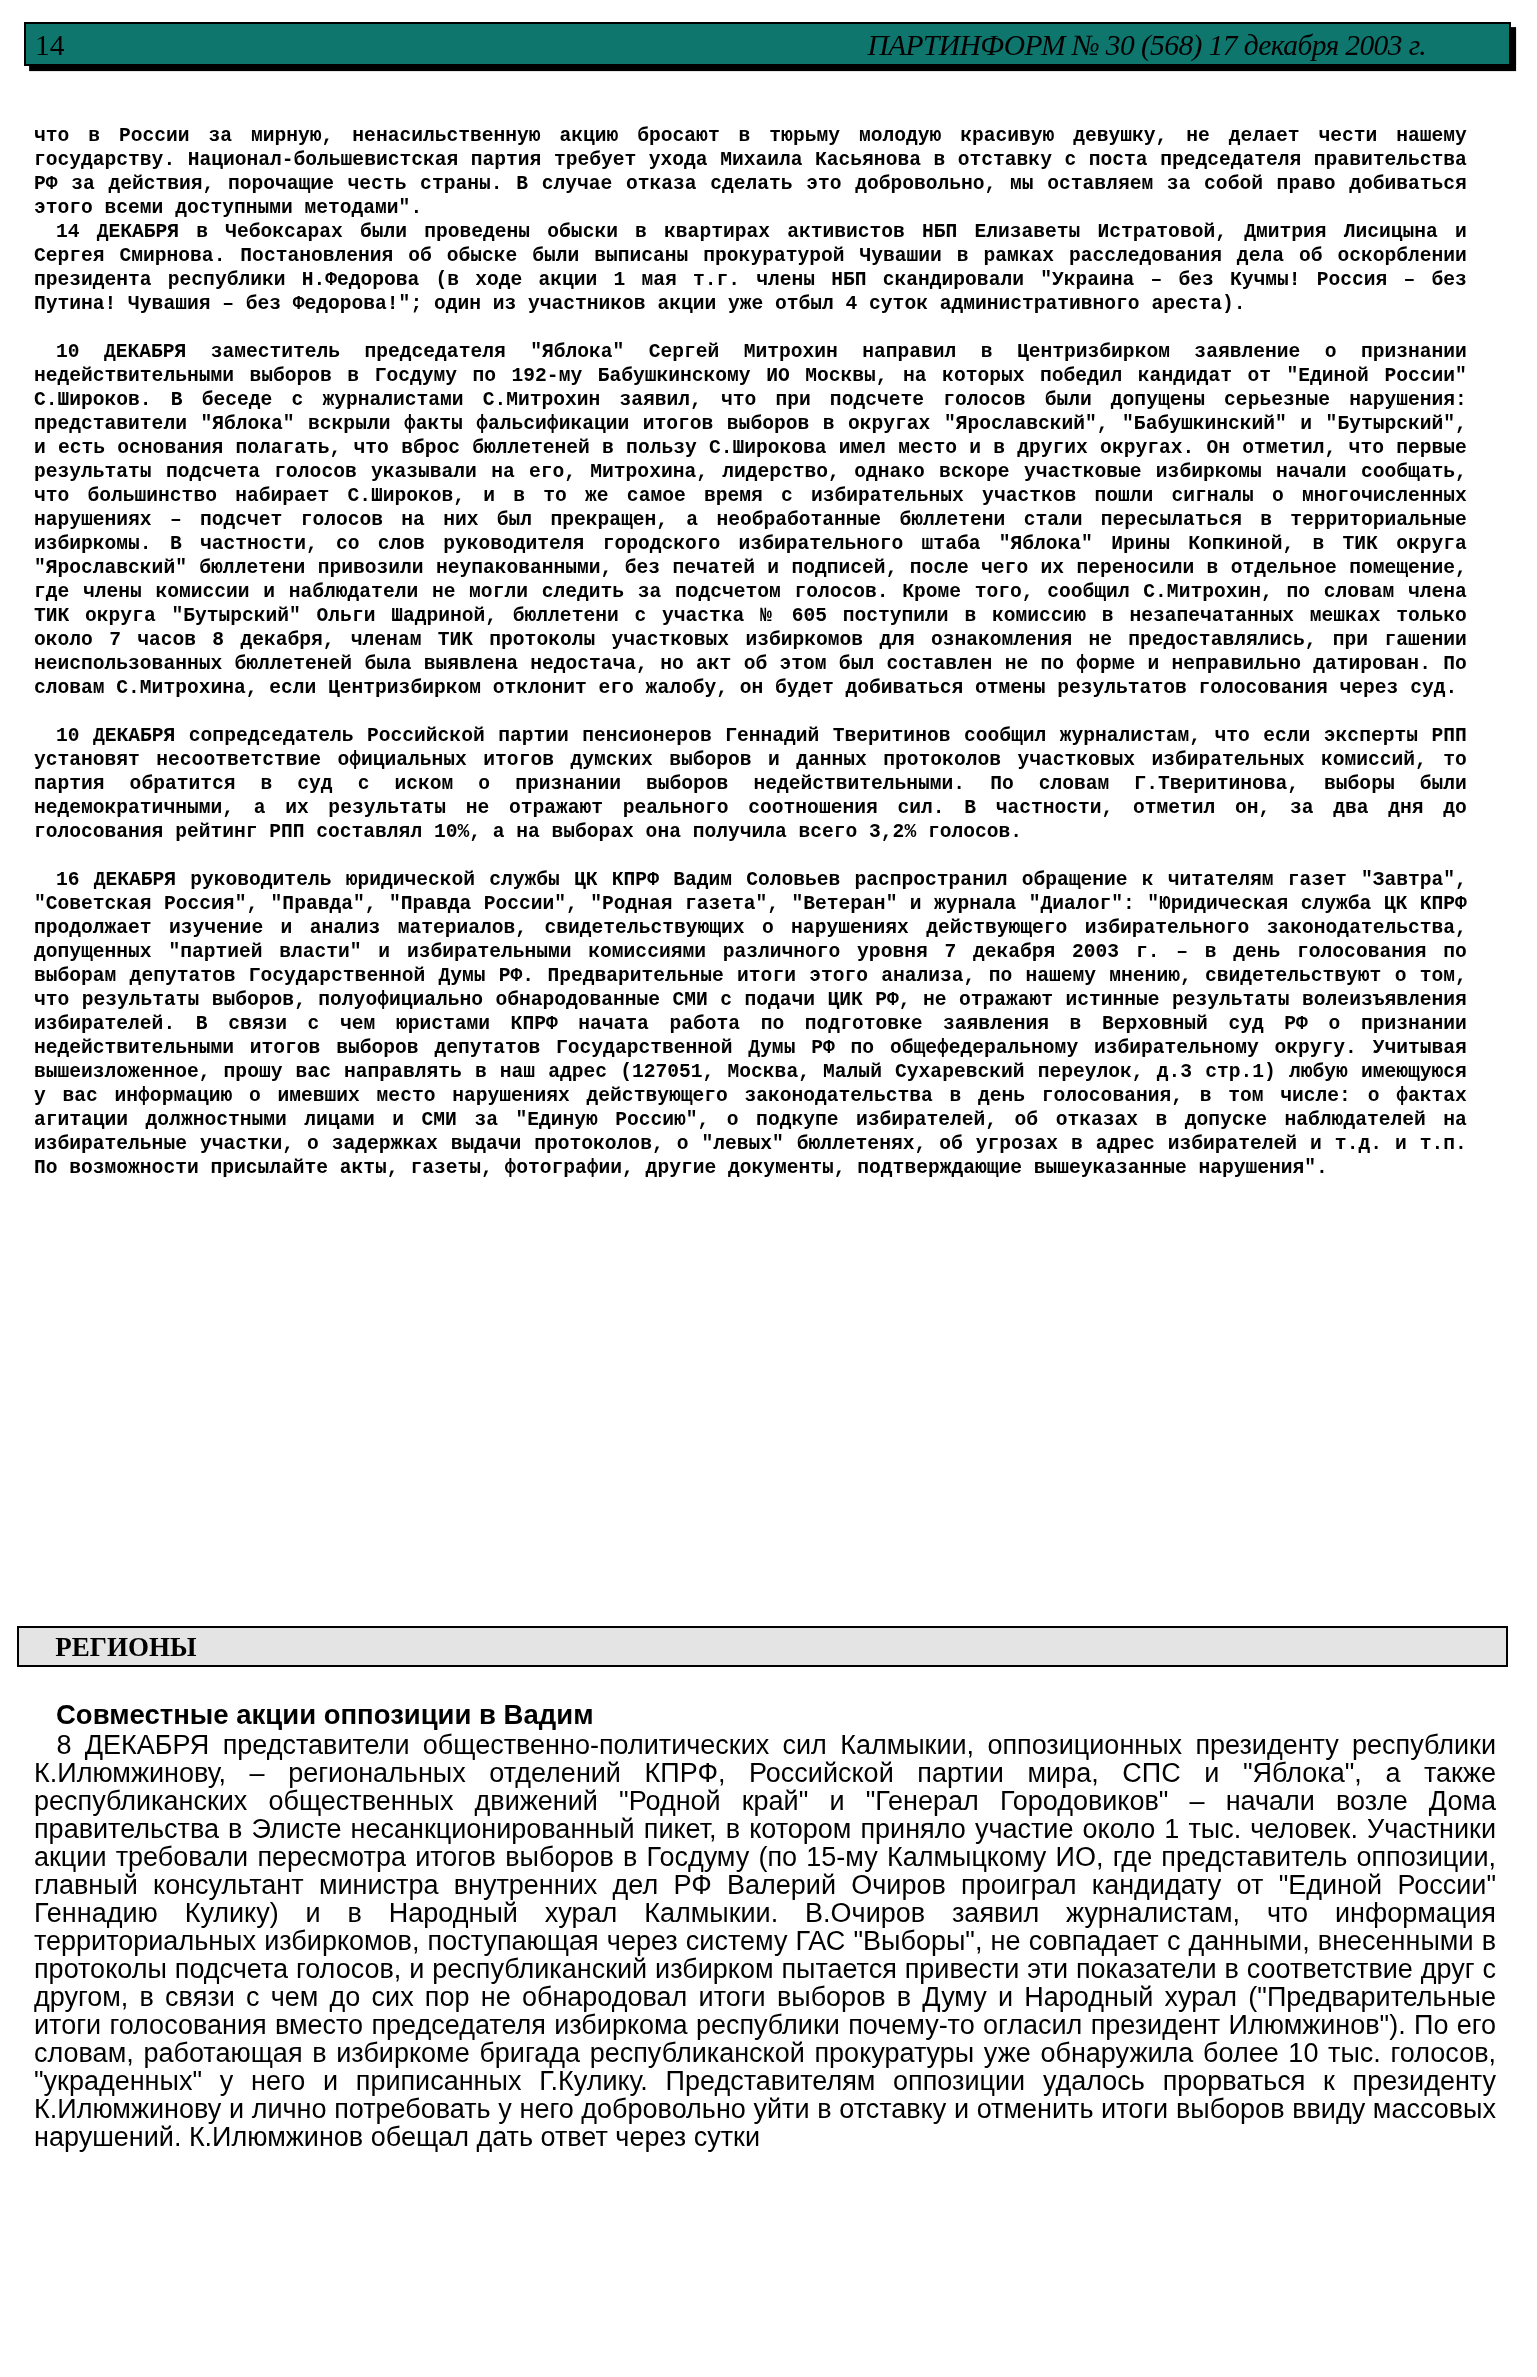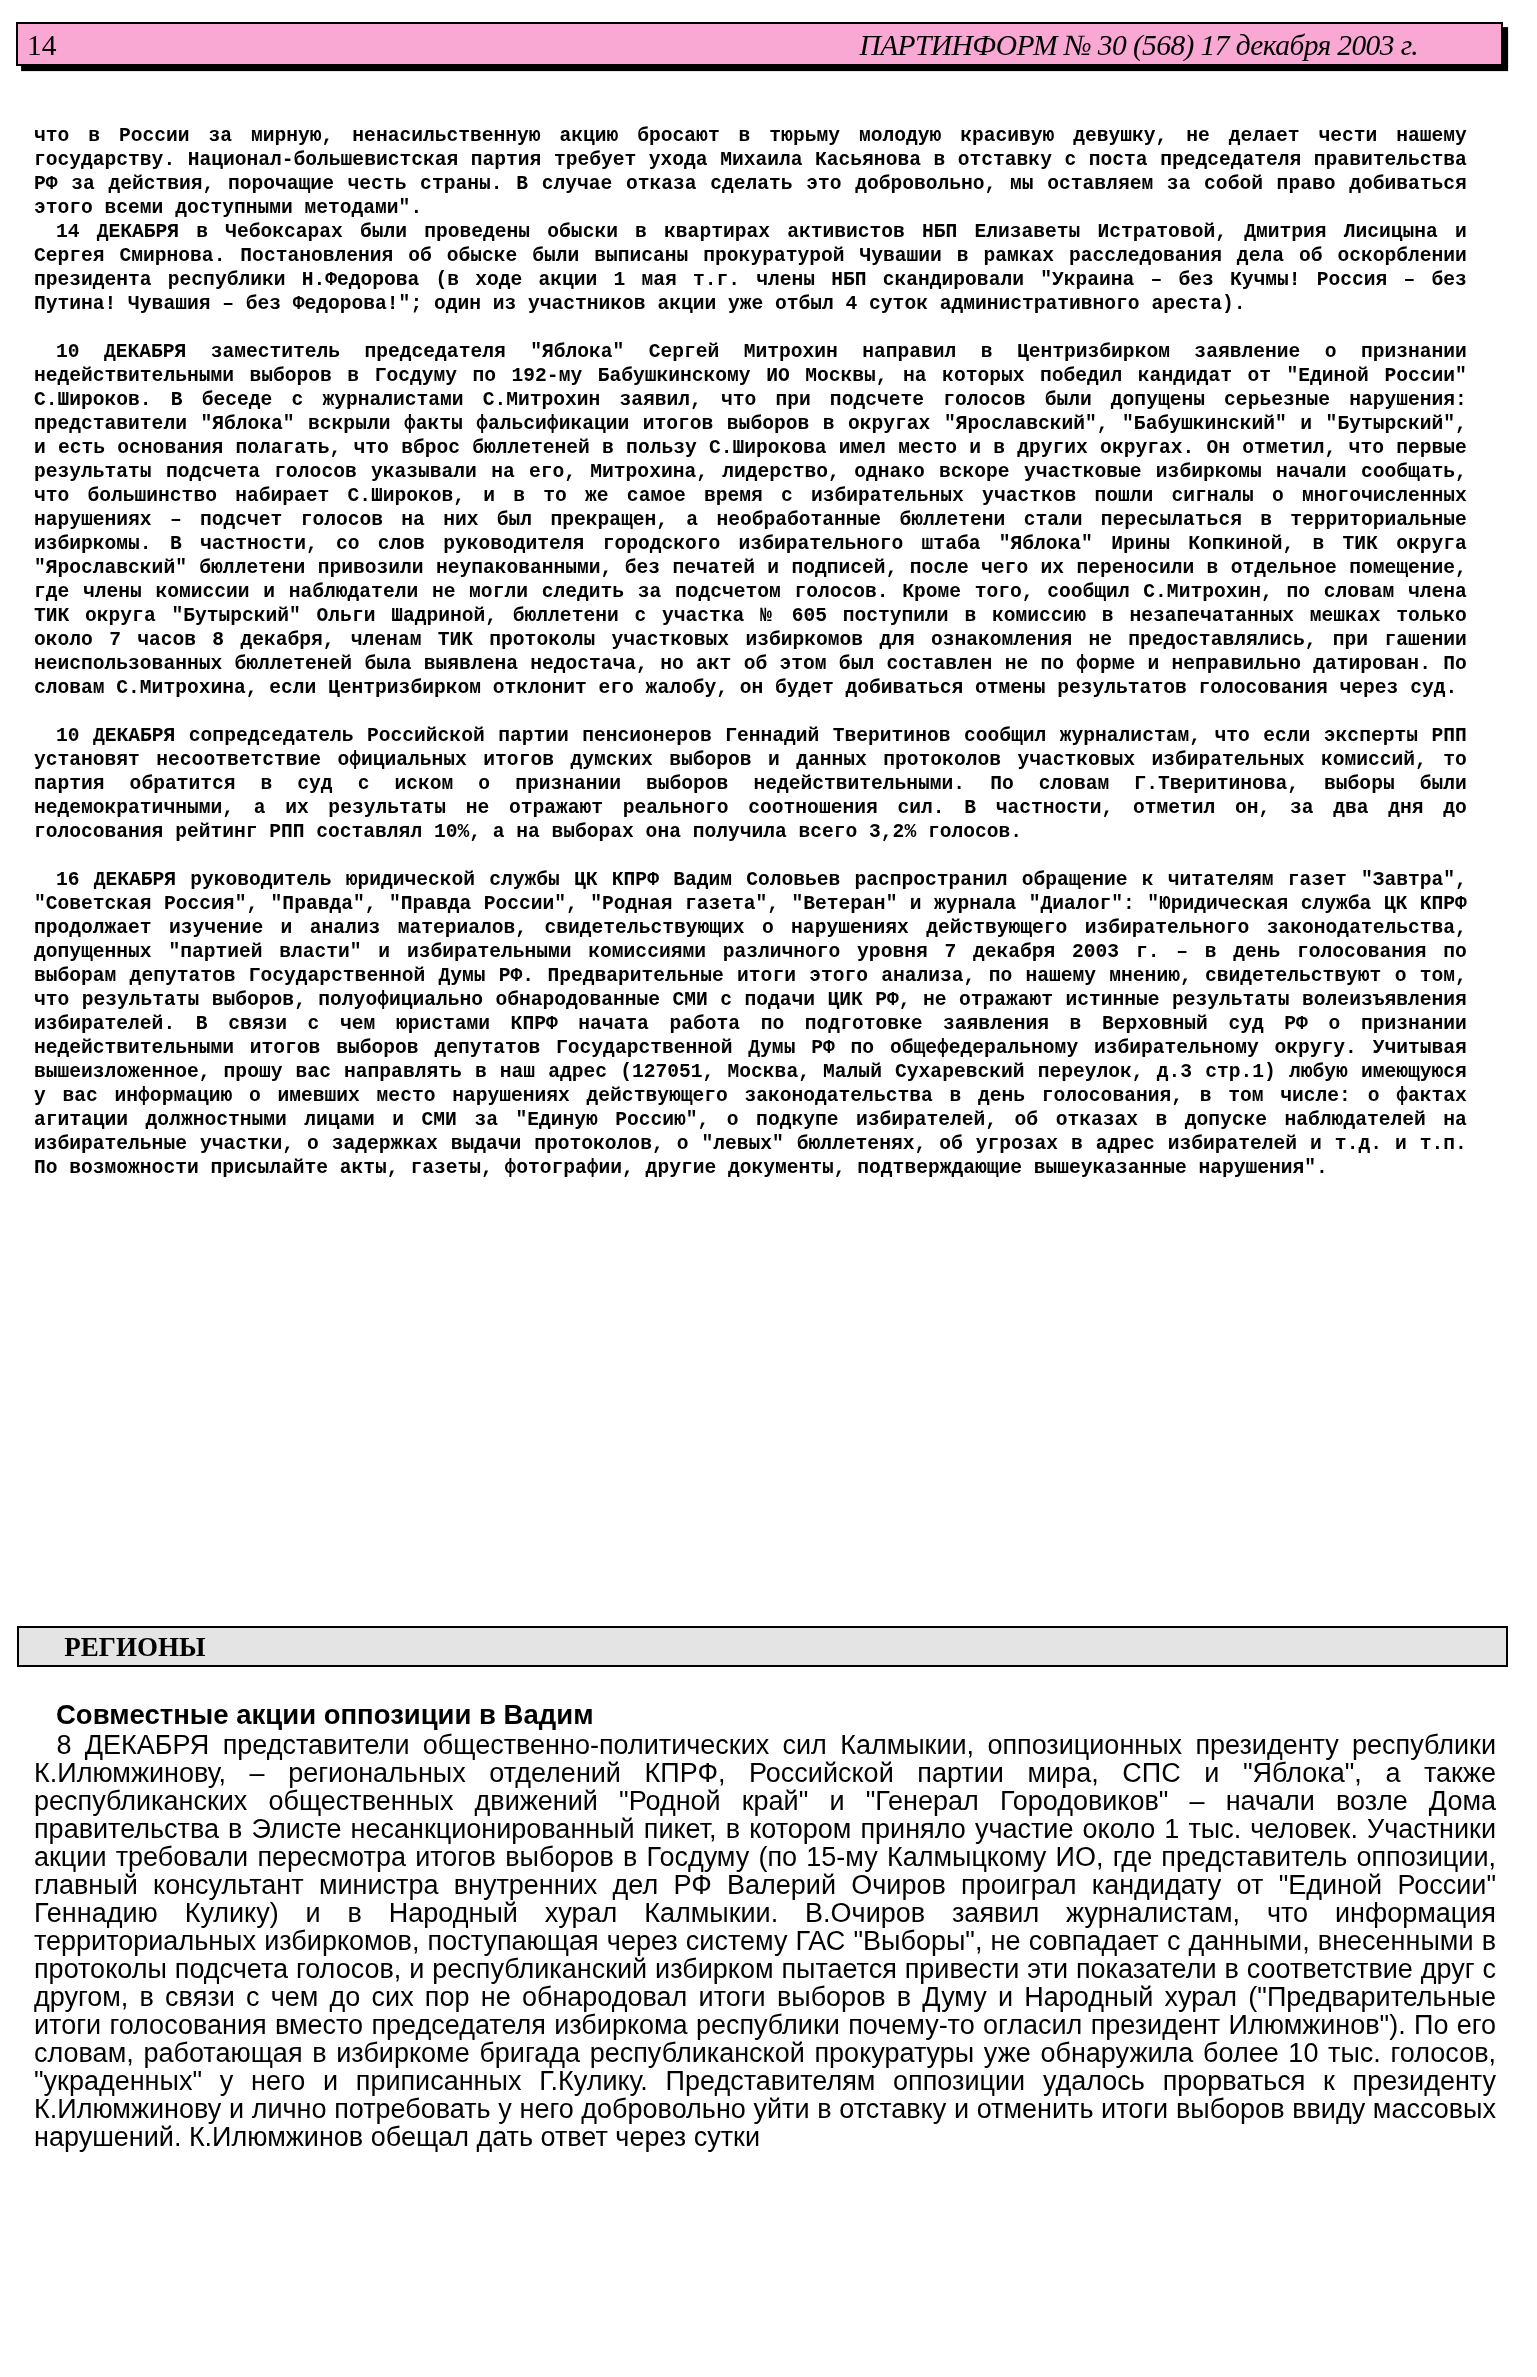--- a/index.html
+++ b/index.html
@@ -1,39 +1,39 @@
 <!DOCTYPE html>
 <html style="font-size:10.2px"><head>
 <meta charset="utf-8">
 <style>
   html, body { margin: 0; padding: 0; background: #ffffff; }
   body { width: 1537px; height: 2377px; position: relative; overflow: hidden; color: #000; }
   .header-box {
-    position: absolute; left: 16px; top: 22.4px; width: 1483px; height: 40px;
-    border: 2.6px solid #000; background: #f9a8d4;
+    position: absolute; left: 24px; top: 22.4px; width: 1483px; height: 40px;
+    border: 2.6px solid #000; background: #0f766e;
     box-shadow: 5.1px 5.1px 0 #000;
     font-family: "Liberation Serif", "DejaVu Serif", serif;
   }
   .page-num { position: absolute; left: 9px; top: 3.8px; font-size: 29.5px; line-height: 35px; }
   .issue { position: absolute; right: 83px; top: 3.8px; font-size: 29.5px; line-height: 35px; font-style: italic; letter-spacing: -0.6px; }
   .article {
     position: absolute; left: 34px; width: 1462px;
     font-family: Liberation Mono, monospace;
     text-align: justify;
   }
   .bold-block { font-weight: bold; font-size: 20px; line-height: 24px; transform: scaleX(0.98); transform-origin: left top; }
   .bold-block p { margin: 0; text-indent: 22.4px; text-align: justify; }
   .bold-block p.cont { text-indent: 0; }
   .bold-block p.gap { margin-top: 24px; }
   .section-box {
     position: absolute; left: 17.3px; top: 1626px; width: 1487px; height: 37px;
     background: #e4e4e4; border: 2.6px solid #000;
     font-family: "Liberation Serif", "DejaVu Serif", serif;
   }
-  .section-title { position: absolute; left: 36px; top: 3.8px; font-size: 27px; line-height: 31px; font-weight: bold; margin-left: 9px; }
+  .section-title { position: absolute; left: 36px; top: 3.8px; font-size: 27px; line-height: 31px; font-weight: bold; }
   .region-heading {
     position: absolute; left: 56px; top: 1699px;
     font-family: "Liberation Sans", "DejaVu Sans", sans-serif;
     font-weight: bold; font-size: 27.5px; line-height: 32px;
   }
   .region-body {
     position: absolute; left: 34px; top: 1731px; width: 1462px;
     font-family: "Liberation Sans", "DejaVu Sans", sans-serif;
     font-size: 27px; line-height: 28px; text-align: justify;
   }

